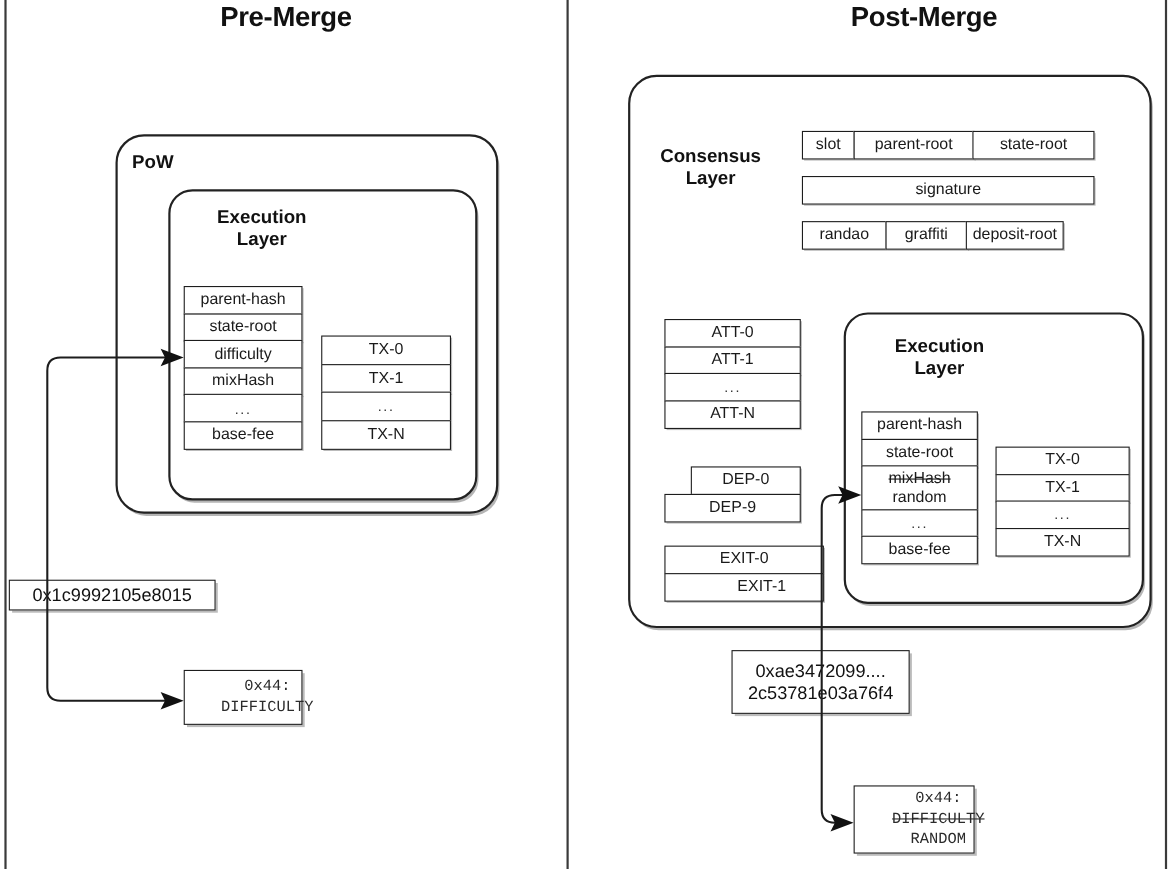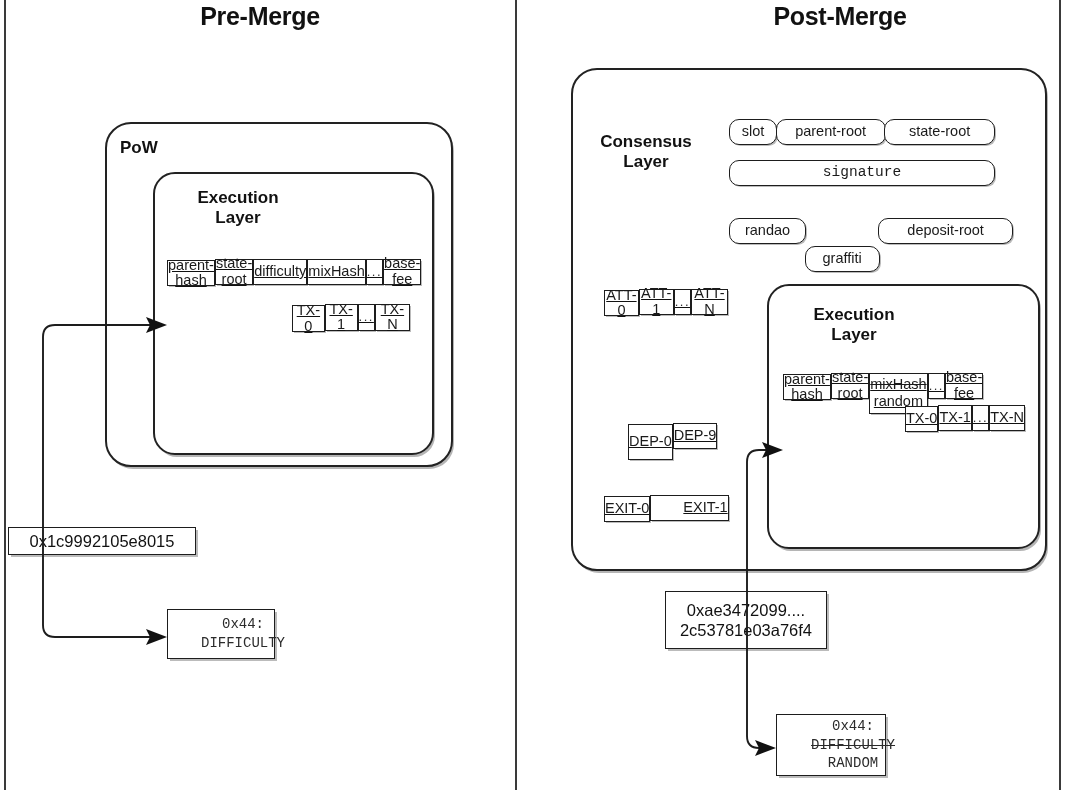--- a/index.html
+++ b/index.html
@@ -62,22 +62,21 @@
     color: #111;
     text-align: center;
     white-space: pre-line;
   }
 
   
   .field-stack {
     position: absolute;
     box-sizing: border-box;
     display: flex;
-    flex-direction: row;
-    text-decoration: underline;
+    flex-direction: column;
   }
   .field {
     box-sizing: border-box;
     border: 1.4px solid #1d1d1d;
     margin-top: -1.4px;
     background: #fff;
     display: flex;
     align-items: center;
     justify-content: center;
     font-size: 14.5px;
@@ -95,21 +94,20 @@
   .field-row {
     position: absolute;
     box-sizing: border-box;
     display: flex;
     flex-direction: row;
   }
   .field-row .field {
     margin-top: 0;
     margin-left: -1.4px;
     height: 100%;
-    border-radius: 10px;
   }
   .field-row .field:first-child { margin-left: 0; }
 
   
   .rect-box {
     position: absolute;
     box-sizing: border-box;
     border: 1.8px solid #1d1d1d;
     background: #fff;
     display: flex;
@@ -208,38 +206,38 @@
   <div class="box-label" style="left:582px; top:105px; width:128px;margin-top:27px;">Consensus
 Layer</div>
 
   <div class="field-row" style="left:729px; top:119px; width:266px; height:26px;">
     <div class="field" style="flex:0 0 48px;">slot</div>
     <div class="field" style="flex:0 0 110px;">parent-root</div>
     <div class="field" style="flex:1 1 auto;">state-root</div>
   </div>
 
   <div class="field-row" style="left:729px; top:160px; width:266px; height:26px;">
-    <div class="field" style="flex:1 1 auto;font-family:Liberation Mono, monospace;">signature</div>
-  </div>
-
-  <div class="field-row" style="left:729px; top:218px; width:284px; height:26px;">
+    <div class="field" style="flex:1 1 auto;">signature</div>
+  </div>
+
+  <div class="field-row" style="left:729px; top:201px; width:238px; height:26px;">
     <div class="field" style="flex:0 0 77px;">randao</div>
-    <div class="field" style="flex:0 0 75px;margin-top:28px;">graffiti</div>
+    <div class="field" style="flex:0 0 75px;">graffiti</div>
     <div class="field" style="flex:1 1 auto;">deposit-root</div>
   </div>
 
   <div class="field-stack" style="left:604px; top:290px; width:124px;">
     <div class="field" style="height:26px;">ATT-0</div>
     <div class="field" style="height:26px;">ATT-1</div>
     <div class="field dots" style="height:26px;">...</div>
     <div class="field" style="height:26px;">ATT-N</div>
   </div>
 
   <div class="field-stack" style="left:604px; top:424px; width:124px;">
-    <div class="field" style="height:36px;margin-left:24px;">DEP-0</div>
+    <div class="field" style="height:26px;margin-left:24px;">DEP-0</div>
     <div class="field" style="height:26px;">DEP-9</div>
   </div>
 
   <div class="field-stack" style="left:604px; top:496px; width:145px;">
     <div class="field" style="height:26px;">EXIT-0</div>
     <div class="field" style="height:26px;padding-left:32px;">EXIT-1</div>
   </div>
 
   <div class="round-box inner" style="left:767px; top:284px; width:273px; height:265px;"></div>
   <div class="box-label" style="left:778px; top:305px; width:152px;">Execution

